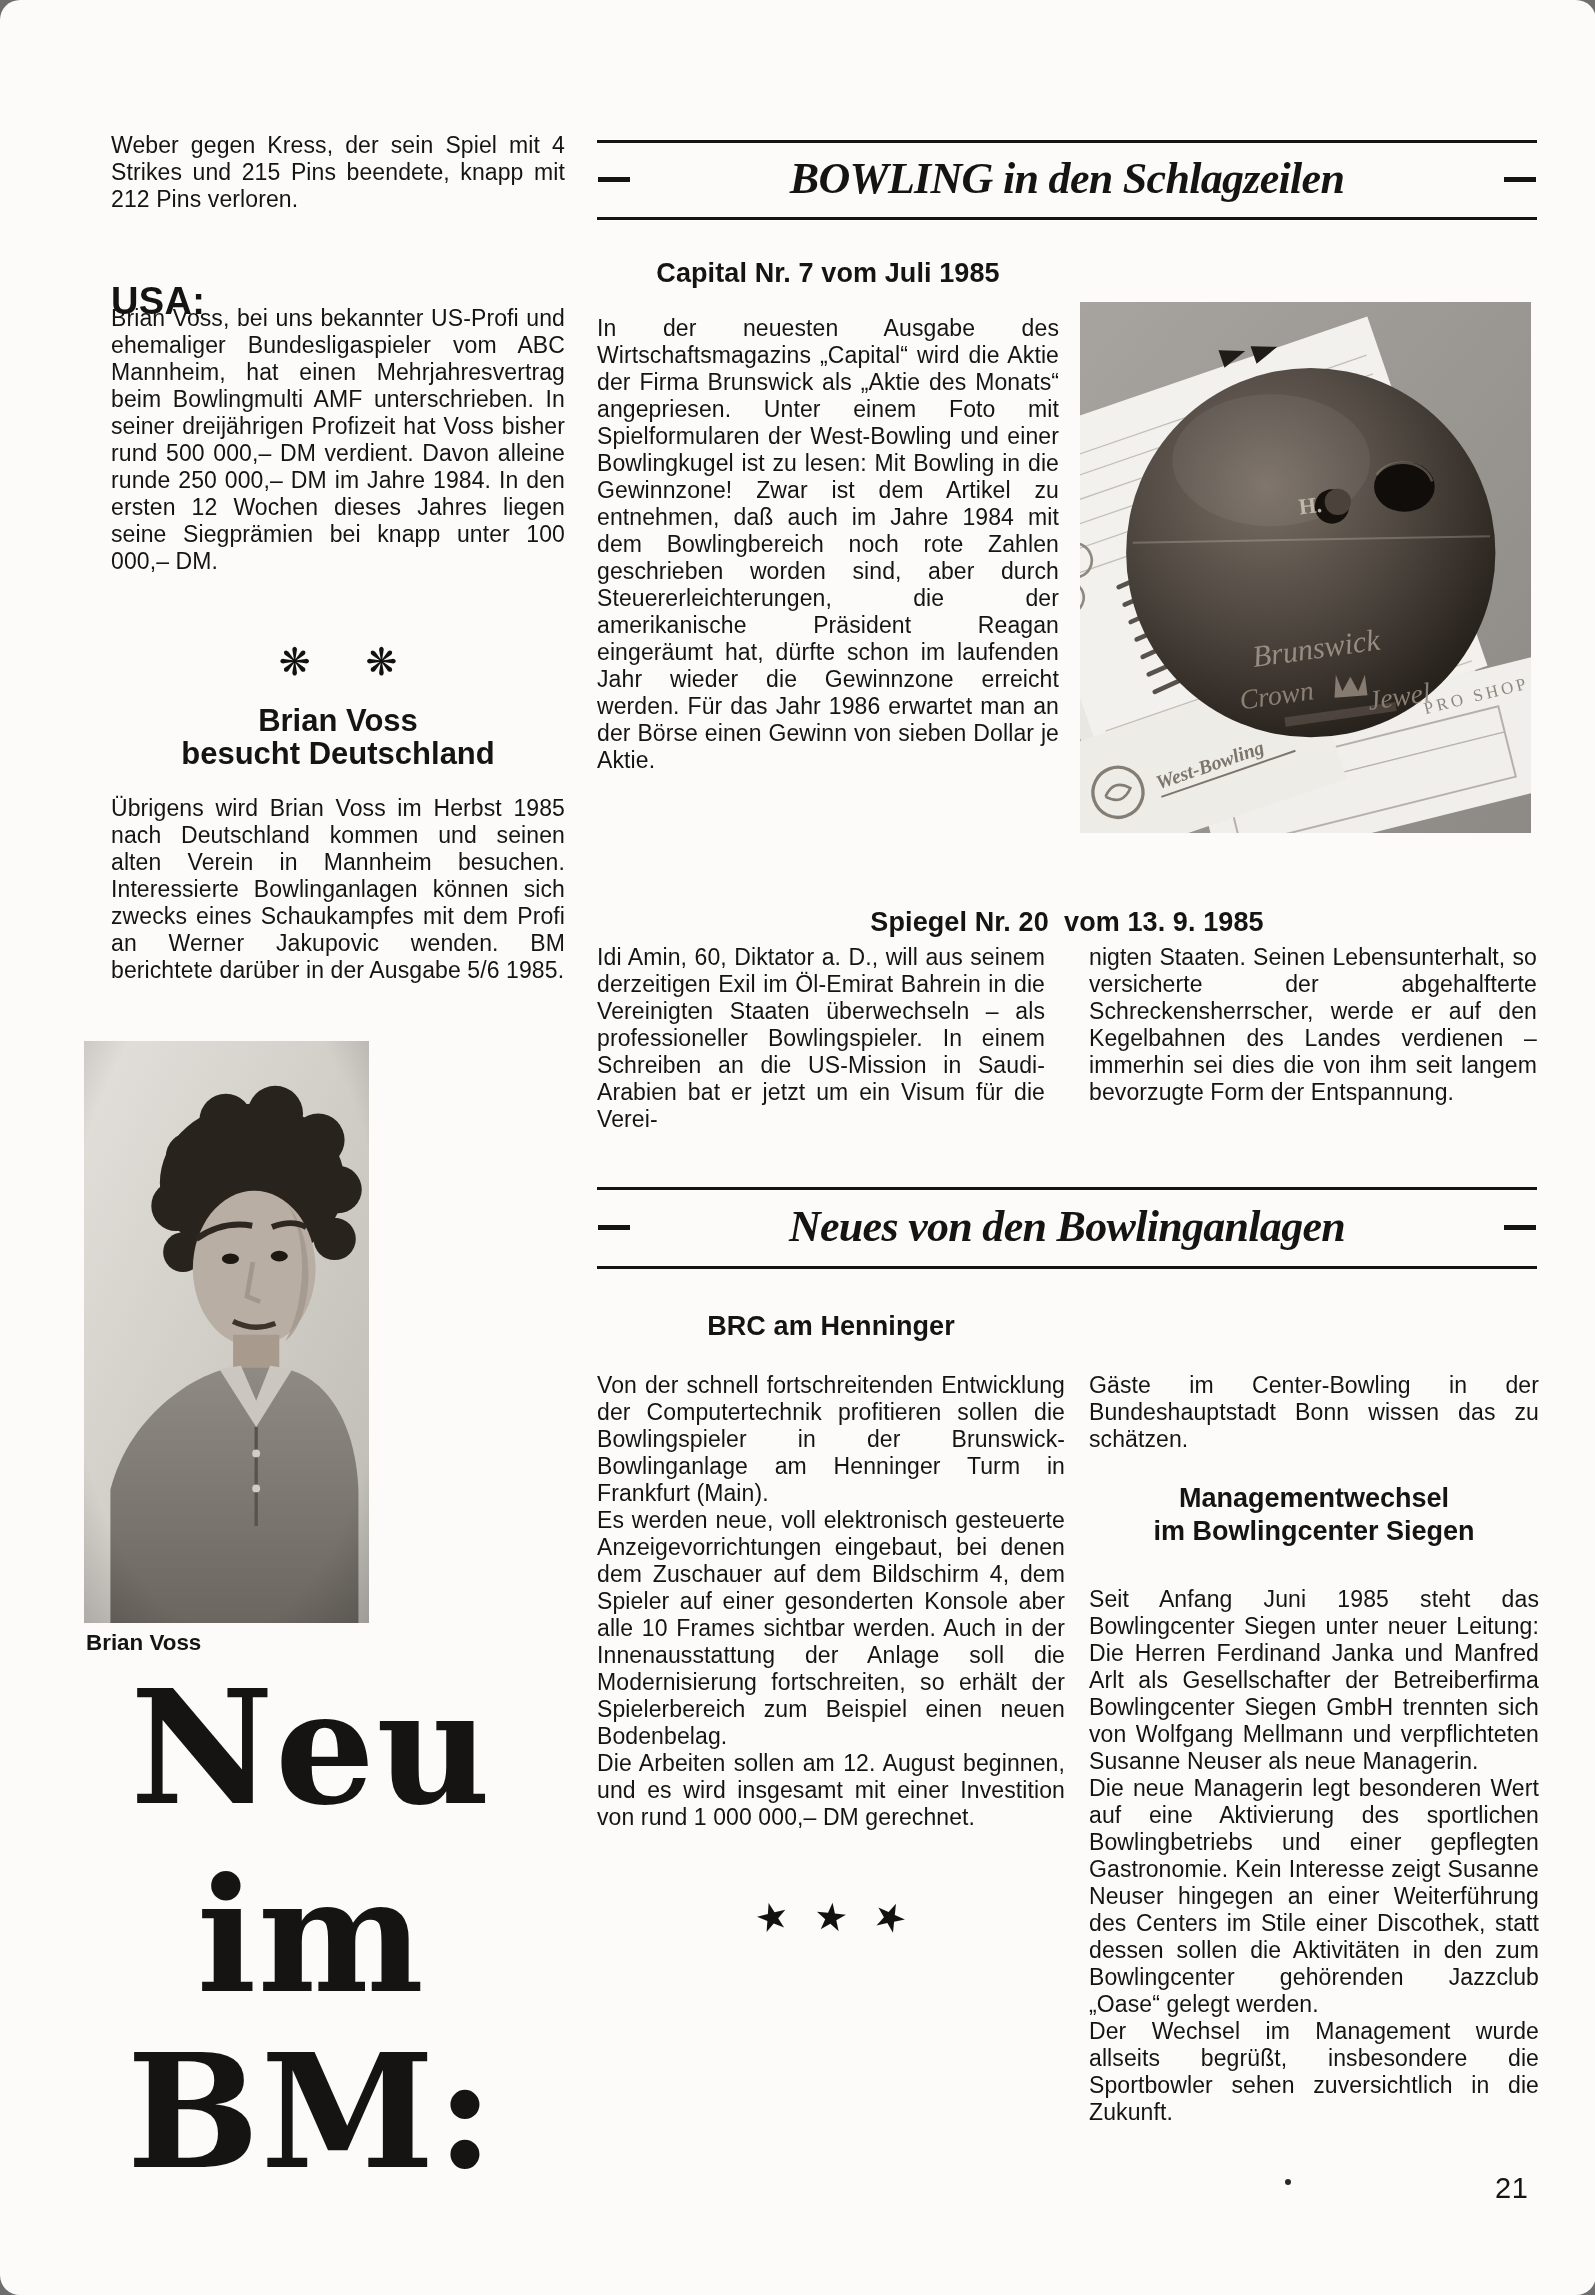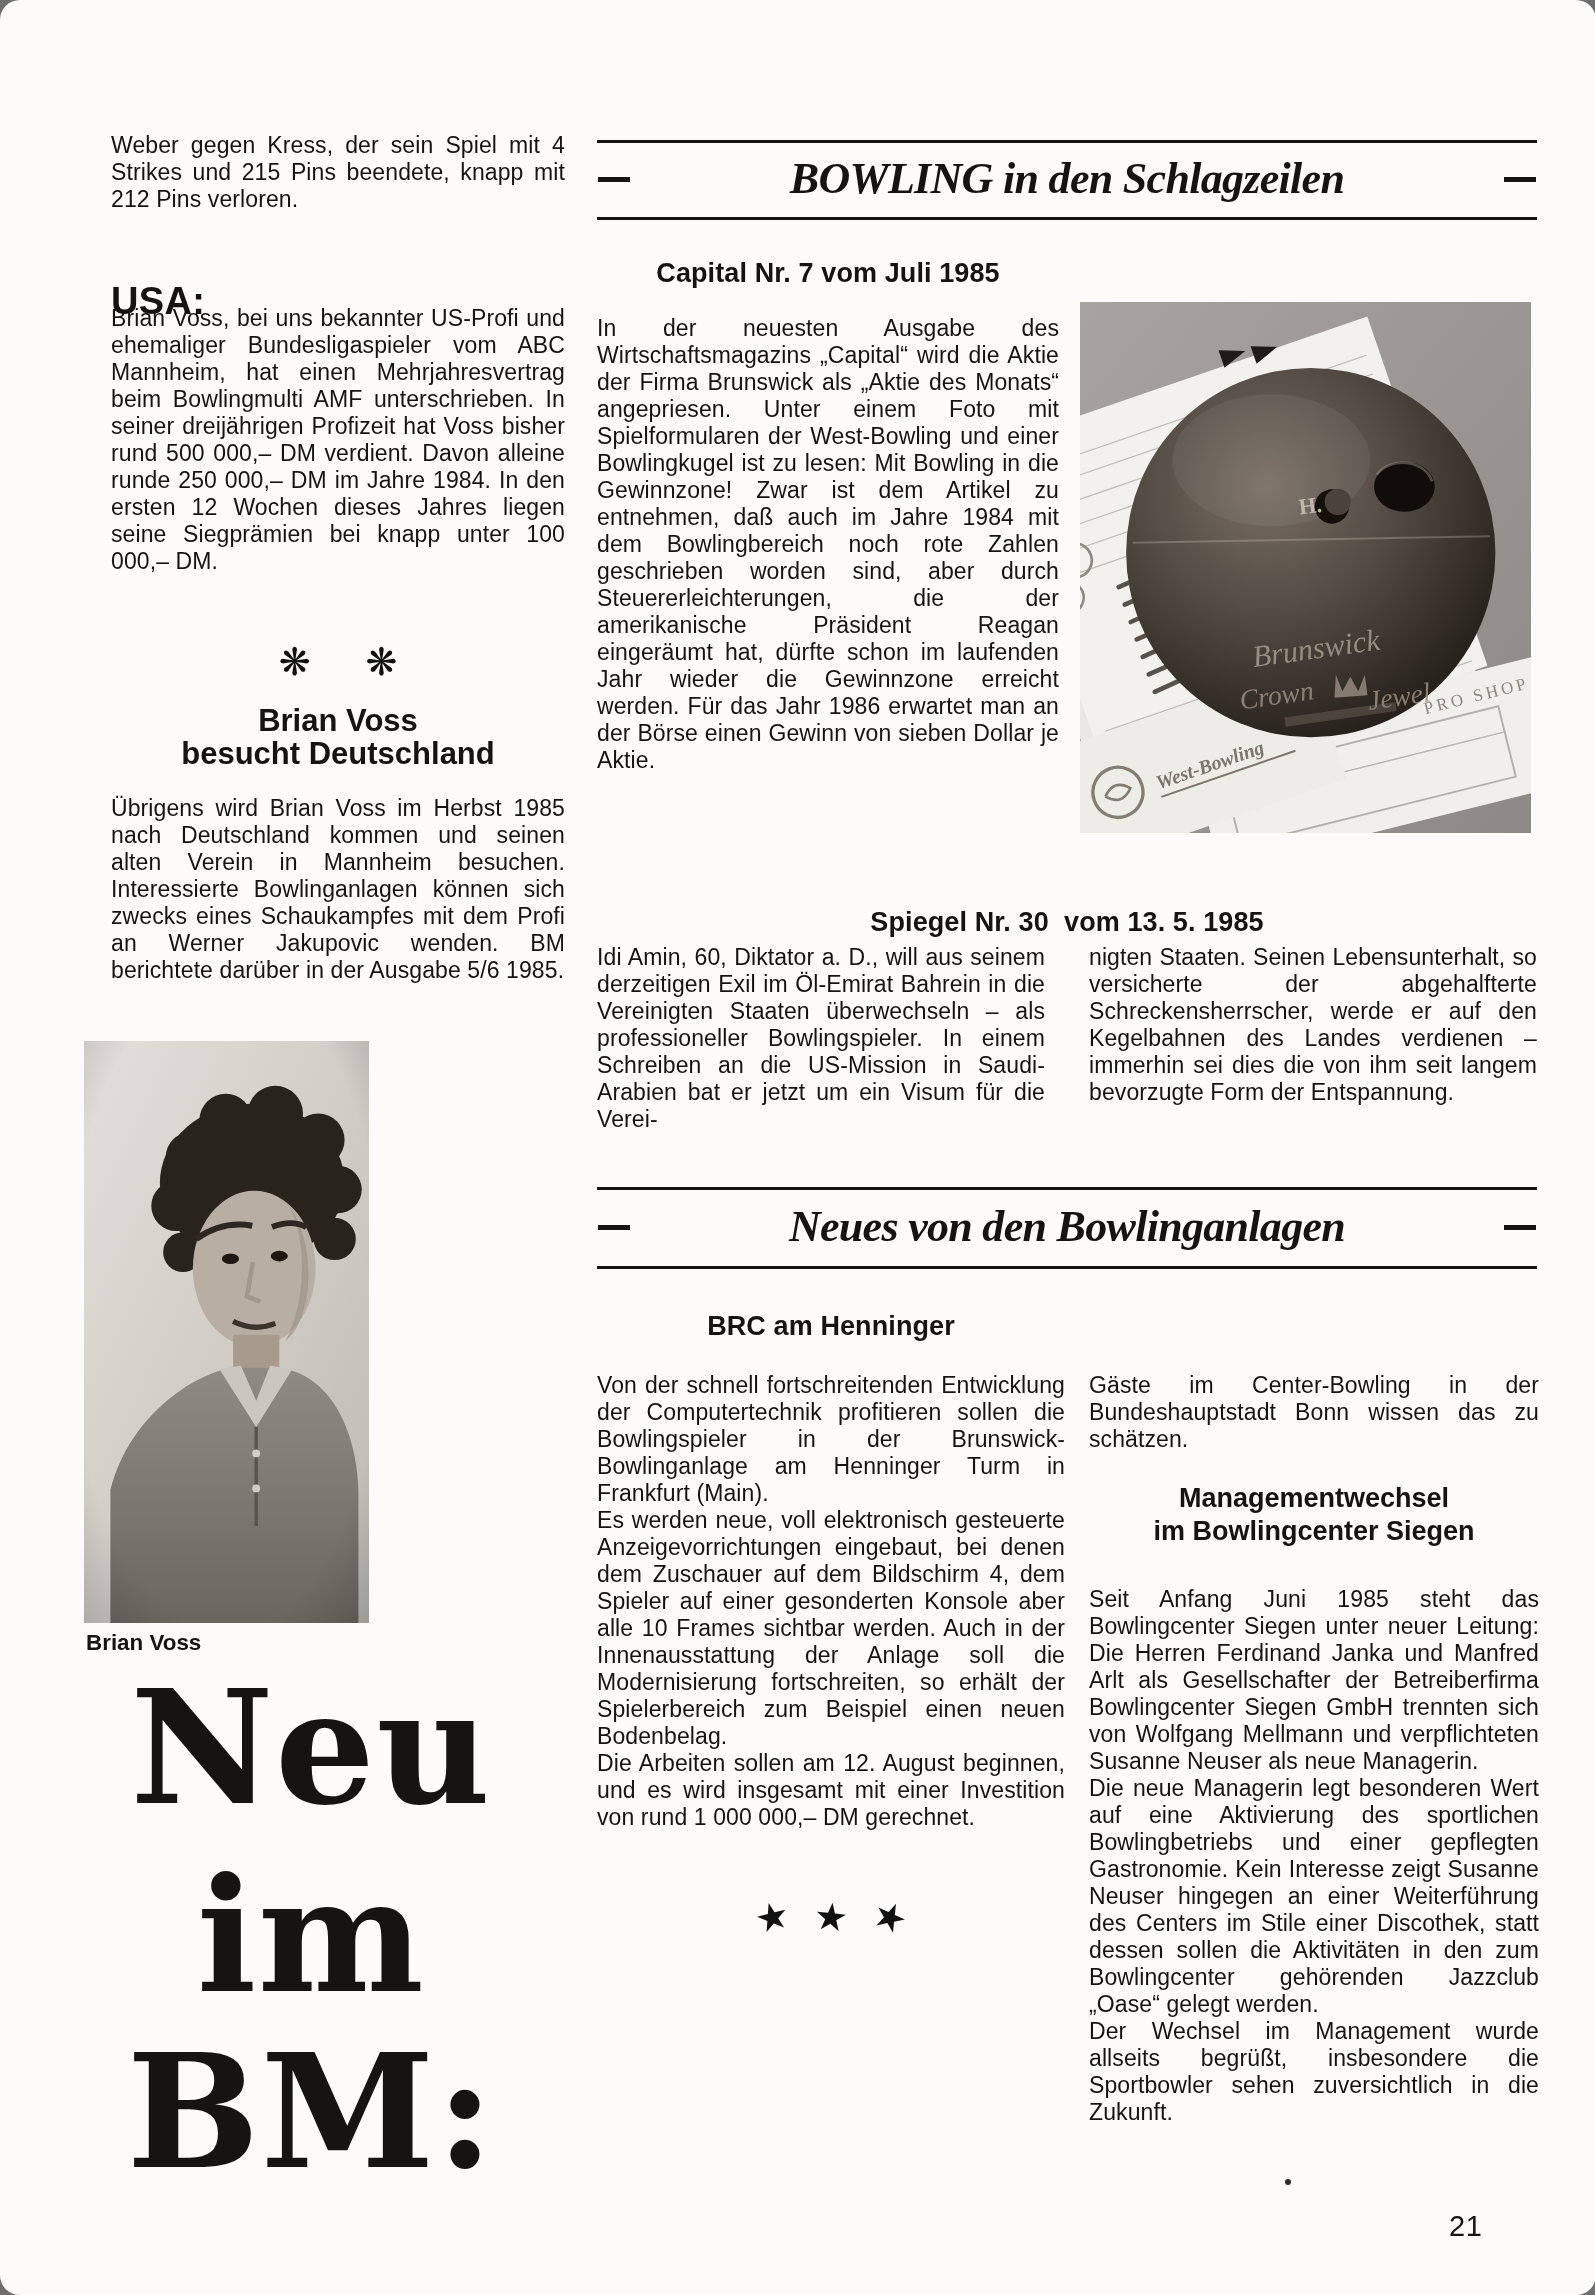--- a/index.html
+++ b/index.html
@@ -199,21 +199,21 @@
 
       <text x="368" y="318" transform="rotate(-7 368 318)" font-size="34" font-weight="bold" fill="#cac0b2" opacity=".9" font-family="Liberation Sans, sans-serif" text-anchor="end">H.</text>
       <text x="360" y="540" transform="rotate(-8 360 540)" font-size="46" font-style="italic" fill="#a2968a" opacity=".9" text-anchor="middle">Brunswick</text>
       <text x="300" y="610" transform="rotate(-8 300 610)" font-size="42" font-style="italic" fill="#9a8e82" opacity=".85" text-anchor="middle">Crown</text>
       <polygon points="388,565 398,590 410,568 422,590 432,565 436,596 386,600" fill="#9a8e82" opacity=".8"></polygon>
       <text x="486" y="612" transform="rotate(-8 486 612)" font-size="42" font-style="italic" fill="#9a8e82" opacity=".85" text-anchor="middle">Jewel</text>
       <rect x="310" y="630" width="170" height="14" transform="rotate(-8 310 630)" fill="#867b6f" opacity=".35"></rect>
     </svg>
   </div>
 
-  <div class="abs h-sub" style="left:597px;top:907px;width:940px;white-space:pre;">Spiegel Nr. 30  vom 13. 5. 1985</div>
+  <div class="abs h-sub" style="left:597px;top:907px;width:940px;white-space:pre;">Spiegel Nr. 20  vom 13. 9. 1985</div>
 
   <div class="abs body-text" style="left:597px;top:944px;width:448px;">Idi Amin, 60, Diktator a. D., will aus seinem derzeitigen Exil im Öl-Emirat Bahrein in die Vereinigten Staaten überwechseln – als professioneller Bowlingspieler. In einem Schreiben an die US-Mission in Saudi-Arabien bat er jetzt um ein Visum für die Verei-</div>
   <div class="abs body-text" style="left:1089px;top:944px;width:448px;">nigten Staaten. Seinen Lebensunterhalt, so versicherte der abgehalfterte Schreckensherrscher, werde er auf den Kegelbahnen des Landes verdienen – immerhin sei dies die von ihm seit langem bevorzugte Form der Entspannung.</div>
 
   <div class="band" style="top:1187px;height:76px;">
     <div class="hdash l"></div>
     <div class="title">Neues von den Bowlinganlagen</div>
     <div class="hdash r"></div>
   </div>
 
@@ -235,16 +235,16 @@
   <div class="abs h-sub2" style="left:1089px;top:1482px;width:450px;">
     <div>Managementwechsel</div>
     <div>im Bowlingcenter Siegen</div>
   </div>
 
   <div class="abs body-text prelines" style="left:1089px;top:1586px;width:450px;">Seit Anfang Juni 1985 steht das Bowlingcenter Siegen unter neuer Leitung: Die Herren Ferdinand Janka und Manfred Arlt als Gesellschafter der Betreiberfirma Bowlingcenter Siegen GmbH trennten sich von Wolfgang Mellmann und verpflichteten Susanne Neuser als neue Managerin.
 Die neue Managerin legt besonderen Wert auf eine Aktivierung des sportlichen Bowlingbetriebs und einer gepflegten Gastronomie. Kein Interesse zeigt Susanne Neuser hingegen an einer Weiterführung des Centers im Stile einer Discothek, statt dessen sollen die Aktivitäten in den zum Bowlingcenter gehörenden Jazzclub „Oase“ gelegt werden.
 Der Wechsel im Management wurde allseits begrüßt, insbesondere die Sportbowler sehen zuversichtlich in die Zukunft.</div>
 
   <div class="abs dot" style="left:1285px;top:2179px;"></div>
-  <div class="abs pagenum" style="left:1449px;top:2172px;margin-top:38px;">21</div>
+  <div class="abs pagenum" style="left:1495px;top:2172px;">21</div>
 
 </div>
 
 
 </body></html>

